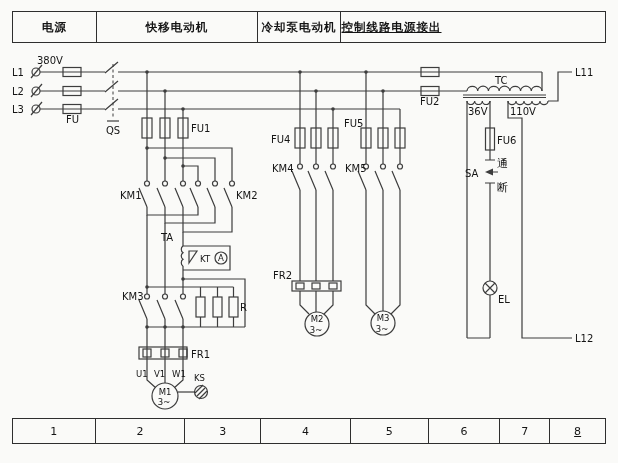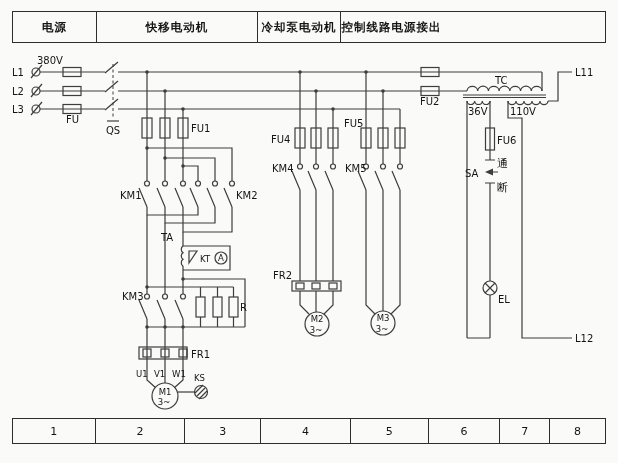--- a/index.html
+++ b/index.html
@@ -1,21 +1,21 @@
 <!DOCTYPE html>
 <html><head>
 <meta charset="utf-8">
 <style>
   html,body{margin:0;padding:0;background:#e8e8e8;}
   .stage{position:relative;width:618px;height:463px;background:#fafaf8;overflow:hidden;
          font-family:"DejaVu Sans","Liberation Sans",sans-serif;color:#141414;}
   .strip{position:absolute;display:flex;border:1.5px solid #2e2e2e;box-sizing:border-box;background:#fafaf8;}
   .strip .cell{display:flex;align-items:center;justify-content:center;box-sizing:border-box;
                border-right:1.5px solid #2e2e2e;overflow:hidden;white-space:nowrap;}
-  .strip .cell:last-child{border-right:none;}
+  .strip .cell:last-child{border-right:none;text-decoration:underline;}
   .hdr{left:12px;top:11px;width:594px;height:32px;font-size:11.5px;font-weight:600;letter-spacing:1px;}
   .ftr{left:12px;top:418px;width:594px;height:26px;font-size:11px;}
   .wm{position:absolute;left:497px;top:444px;font-family:"DejaVu Sans Mono","Liberation Mono",monospace;
       font-size:10.5px;letter-spacing:1.5px;color:#858585;}
   svg{position:absolute;left:0;top:0;}
   svg text{font-family:"DejaVu Sans","Liberation Sans",sans-serif;font-size:10px;fill:#141414;}
   svg text.sm{font-size:8.5px;}
   svg text.cn{font-size:11px;}
   .w{stroke:#3d3d3d;stroke-width:1.2;fill:none;}
   .sym{stroke:#3d3d3d;stroke-width:1.2;fill:none;}

